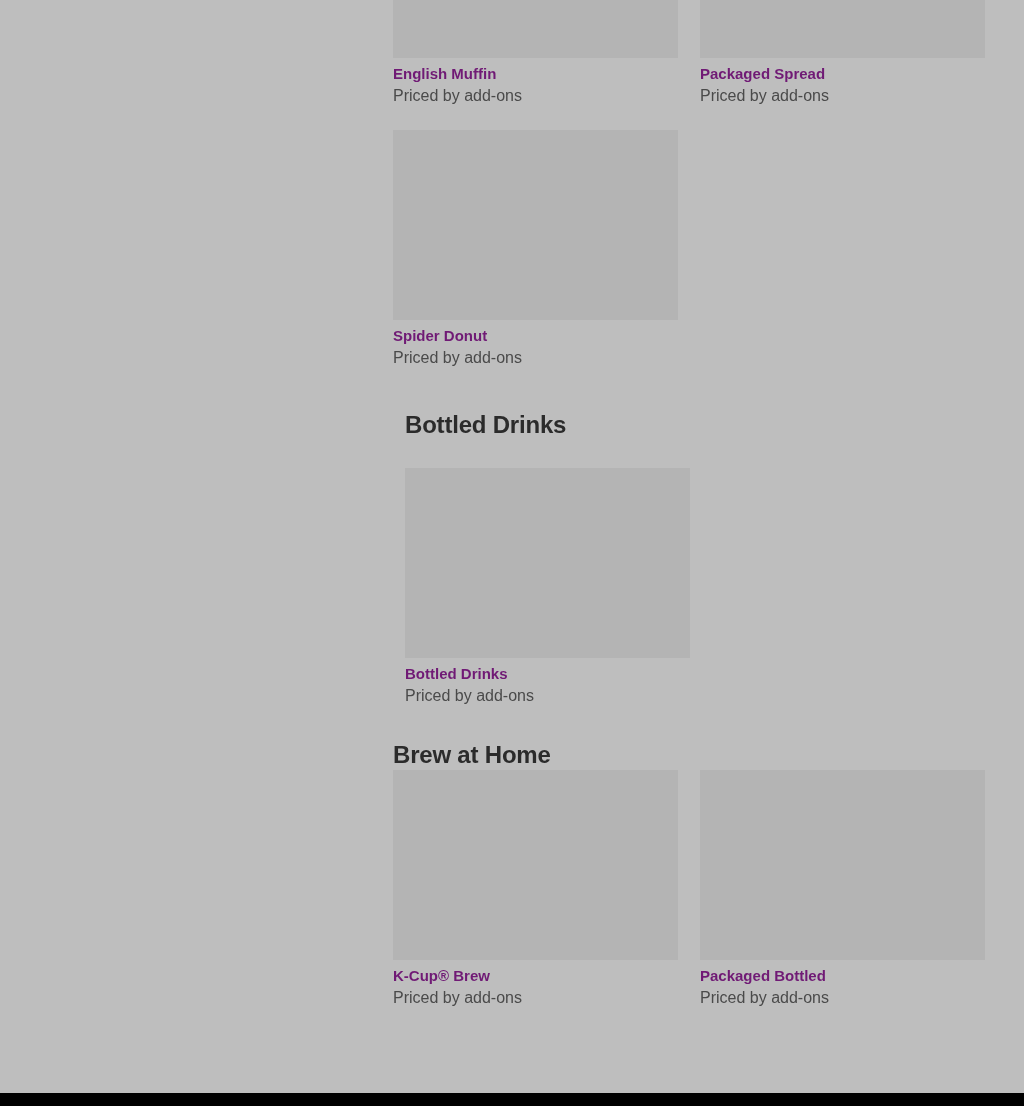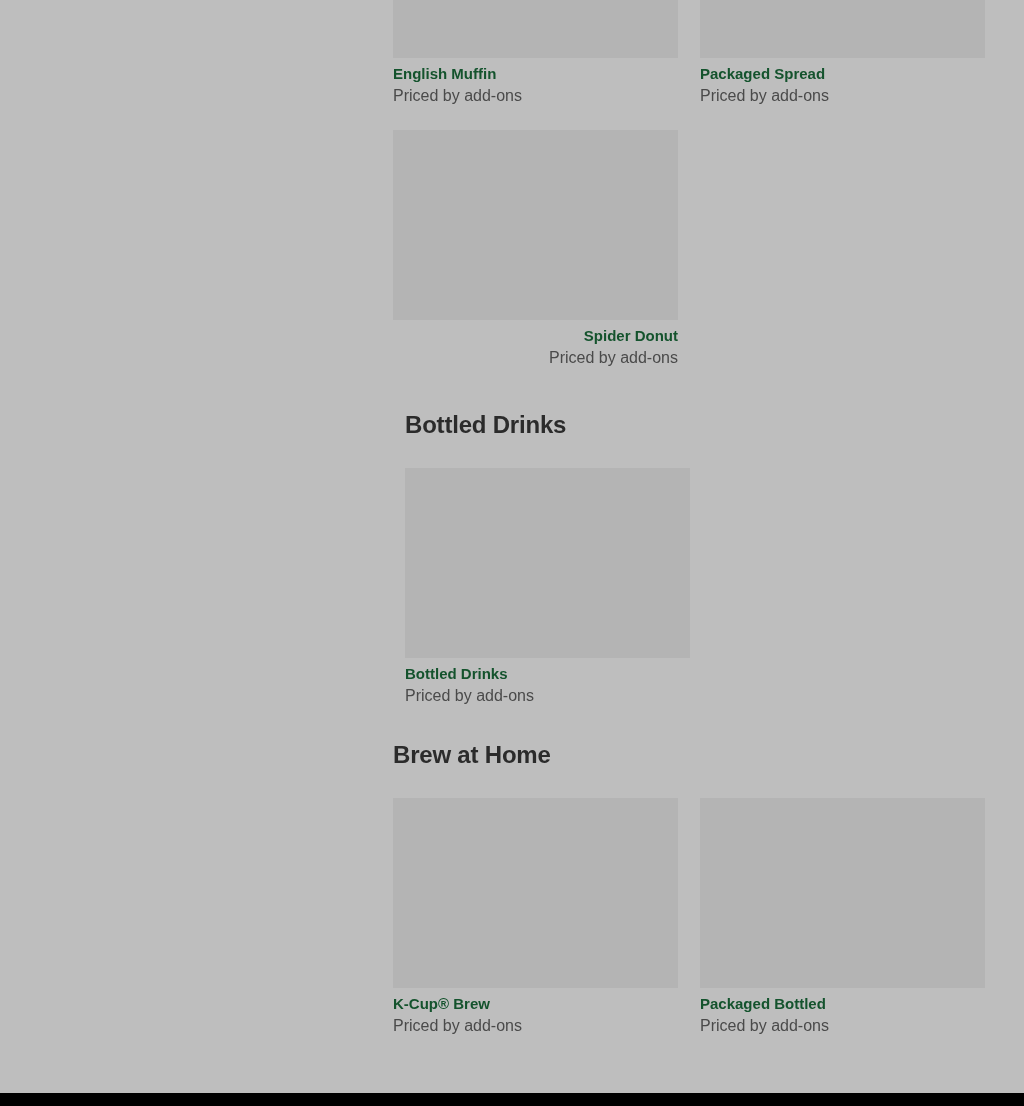--- a/index.html
+++ b/index.html
@@ -65,47 +65,47 @@
     width: 285px;
     height: 190px;
     background: #b4b4b4;
     display: block;
   }
 
   .product-name {
     font-size: 15px;
     font-weight: 600;
     line-height: 20px;
-    color: #14532d;
+    color: #701a75;
     margin-top: 6px;
     letter-spacing: 0px;
   }
 
   .product-price {
     font-size: 16px;
     font-weight: 400;
     line-height: 18px;
     color: #4a4a4a;
     margin-top: 3px;
   }
 
   
   .abs { position: absolute; }
 
   
   #row-cutoff { left: 0; top: -132px; }
   #row-cutoff .product-thumb { height: 190px; }
 
-  #row-spider { left: 0; top: 130px; text-align: right; }
+  #row-spider { left: 0; top: 130px; }
 
   #section-bottled { left: 12px; top: 410px; }
   #section-bottled .section-heading { margin-bottom: 28px; }
 
   #section-brew { left: 0; top: 740px; }
-  #section-brew .section-heading { margin-bottom: 28px; }
+  #section-brew .section-heading { }
 
   
   #bottom-bar {
     position: absolute;
     left: 0;
     top: 1093px;
     width: 1024px;
     height: 13px;
     background: #000000;
   }

